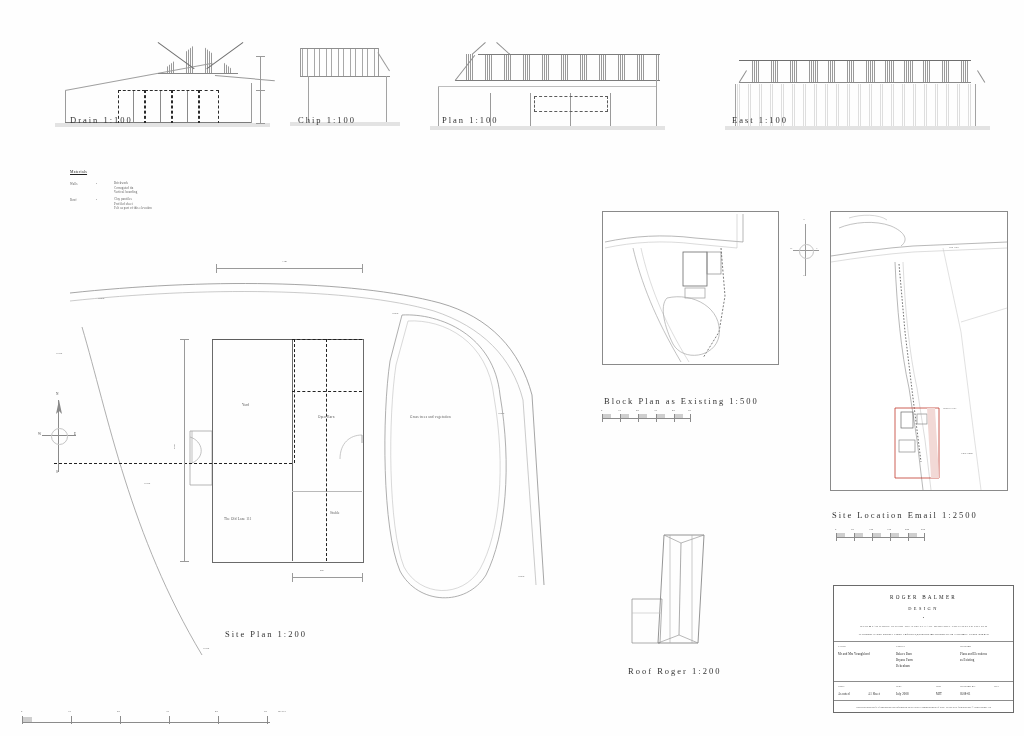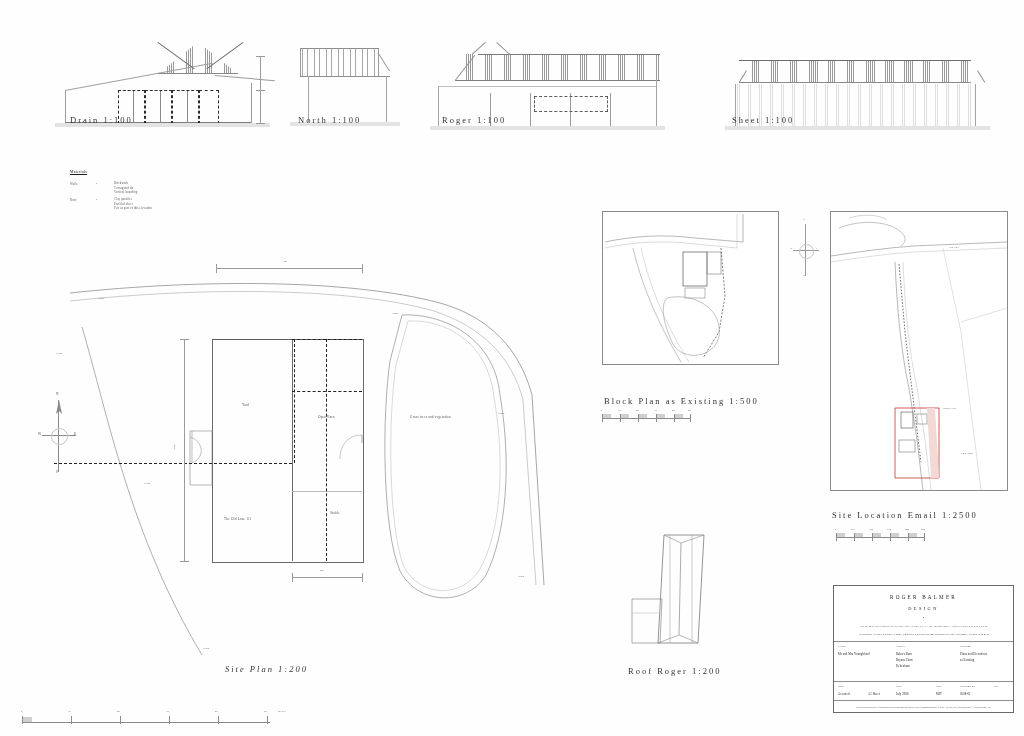--- a/index.html
+++ b/index.html
@@ -138,21 +138,21 @@
     <div class="thinline" style="left:10px;top:38px;width:90px;height:0.6px;background:#8e8e8e;"></div>
     <div class="thinline" style="left:10px;top:10px;width:0.6px;height:28px;background:#9a9a9a;"></div>
     <div class="thinline" style="left:88px;top:10px;width:0.6px;height:28px;background:#9a9a9a;"></div>
 
     <div class="thinline" style="left:88px;top:14px;width:22px;height:0.7px;transform:rotate(58deg);transform-origin:left center;background:#9a9a9a;"></div>
     <div class="wallline" style="left:18px;top:38px;width:0.7px;height:46px;background:#a3a3a3;"></div>
     <div class="wallline" style="left:96px;top:38px;width:0.7px;height:46px;background:#a3a3a3;"></div>
     <div class="wallline" style="left:18px;top:84px;width:78px;height:0.7px;background:#7c7c7c;"></div>
     <div class="ground2" style="left:0px;top:84px;width:110px;"></div>
   </div>
-  <div class="lbl title-lbl abs" style="left:298px;top:115px;">North 1:100</div>
+  <div class="lbl title-lbl abs" style="left:298px;top:115px;">Chip 1:100</div>
 
   <div class="elev" style="left:430px;top:38px;width:235px;height:70px;">
     <div class="roofhatch" style="left:25px;top:16px;width:205px;height:26px;"></div>
 
     <div class="thinline" style="left:48px;top:16px;width:182px;height:0.6px;background:#7c7c7c;"></div>
     <div class="thinline" style="left:25px;top:42px;width:205px;height:0.6px;background:#7c7c7c;"></div>
     <div class="thinline" style="left:25px;top:42px;width:32px;height:0.7px;transform:rotate(-52deg);transform-origin:left center;background:#8e8e8e;"></div>
 
     <div class="thinline" style="left:42px;top:16px;width:18px;height:0.7px;transform:rotate(-42deg);transform-origin:left center;background:#8e8e8e;"></div>
     <div class="thinline" style="left:62px;top:16px;width:18px;height:0.7px;transform:rotate(42deg);transform-origin:right center;background:#8e8e8e;"></div>
@@ -162,37 +162,37 @@
     <div class="wallline" style="left:8px;top:88px;width:218px;height:0.7px;background:#7c7c7c;"></div>
     <div class="thinline" style="left:8px;top:48px;width:218px;height:0.6px;background:#bdbdbd;"></div>
 
     <div class="thinline" style="left:60px;top:55px;width:0.6px;height:33px;background:#9a9a9a;"></div>
     <div class="thinline" style="left:100px;top:55px;width:0.6px;height:33px;background:#9a9a9a;"></div>
     <div class="thinline" style="left:140px;top:55px;width:0.6px;height:33px;background:#9a9a9a;"></div>
     <div class="thinline" style="left:180px;top:55px;width:0.6px;height:33px;background:#9a9a9a;"></div>
     <div class="dashbox" style="left:104px;top:58px;width:72px;height:14px;border-color:#5c5c5c;"></div>
     <div class="ground2" style="left:0px;top:88px;width:235px;"></div>
   </div>
-  <div class="lbl title-lbl abs" style="left:442px;top:115px;">Roger 1:100</div>
+  <div class="lbl title-lbl abs" style="left:442px;top:115px;">Plan 1:100</div>
 
   <div class="elev" style="left:725px;top:38px;width:265px;height:70px;">
     <div class="roofhatch" style="left:18px;top:22px;width:225px;height:22px;"></div>
     <div class="thinline" style="left:14px;top:22px;width:232px;height:0.7px;background:#6e6e6e;"></div>
     <div class="thinline" style="left:14px;top:44px;width:232px;height:0.6px;background:#8a8a8a;"></div>
     <div class="thinline" style="left:14px;top:44px;width:14px;height:0.7px;transform:rotate(-58deg);transform-origin:left center;background:#8e8e8e;"></div>
     <div class="thinline" style="left:246px;top:44px;width:14px;height:0.7px;transform:rotate(58deg);transform-origin:right center;background:#8e8e8e;"></div>
 
     <div class="hatch-field" style="left:10px;top:46px;width:240px;height:42px;
          background:repeating-linear-gradient(90deg,#dedede 0 0.4px,transparent .4px 2.2px);"></div>
     <div class="wallline" style="left:10px;top:46px;width:0.7px;height:42px;background:#a3a3a3;"></div>
     <div class="wallline" style="left:250px;top:46px;width:0.7px;height:42px;background:#a3a3a3;"></div>
     <div class="wallline" style="left:10px;top:88px;width:240px;height:0.7px;background:#7c7c7c;"></div>
     <div class="ground2" style="left:0px;top:88px;width:265px;"></div>
   </div>
-  <div class="lbl title-lbl abs" style="left:732px;top:115px;">Sheet 1:100</div>
+  <div class="lbl title-lbl abs" style="left:732px;top:115px;">East 1:100</div>
 
   <div class="abs" style="left:70px;top:170px;width:120px;height:46px;">
     <div class="mat-h" style="left:0;top:0;">Materials</div>
 
     <div class="tiny2 abs" style="left:0px;top:12px;">Walls</div>
     <div class="tiny2 abs" style="left:26px;top:12px;">-</div>
     <div class="tiny2 abs" style="left:44px;top:11px;">Brickwork</div>
     <div class="tiny2 abs" style="left:44px;top:15.5px;">Corrugated tin</div>
     <div class="tiny2 abs" style="left:44px;top:20px;">Vertical boarding</div>
 
@@ -259,21 +259,21 @@
     <div class="plnlight" style="left:160px;top:84px;width:9px;height:0.6px;background:#9a9a9a;"></div>
     <div class="plnlight" style="left:160px;top:306px;width:9px;height:0.6px;background:#9a9a9a;"></div>
     <div class="micro abs" style="left:152px;top:190px;transform:rotate(-90deg);">28m</div>
 
     <div class="plnlight" style="left:272px;top:322px;width:70px;height:0.6px;background:#9a9a9a;"></div>
     <div class="plnlight" style="left:272px;top:318px;width:0.6px;height:9px;background:#9a9a9a;"></div>
     <div class="plnlight" style="left:342px;top:318px;width:0.6px;height:9px;background:#9a9a9a;"></div>
     <div class="micro abs" style="left:300px;top:314px;">9m</div>
   </div>
 
-  <div class="lbl title-lbl abs" style="left:225px;top:664px;font-style:italic;">Site Plan 1:200</div>
+  <div class="lbl title-lbl abs" style="left:225px;top:629px;">Site Plan 1:200</div>
 
   <div class="abs" style="left:38px;top:392px;width:42px;height:86px;">
     <div class="cmp-line" style="left:20px;top:8px;width:0.8px;height:72px;background:#8a8a8a;"></div>
     <div class="cmp-line" style="left:4px;top:43px;width:34px;height:0.8px;background:#8a8a8a;"></div>
     <div class="cmp-ring" style="left:13px;top:36px;width:15px;height:15px;"></div>
     <svg width="12" height="16" style="position:absolute;left:15px;top:8px;">
       <polygon points="6,0 9,14 6,11 3,14" fill="#8a8a8a"></polygon>
     </svg>
     <div class="cmp-l" style="left:18px;top:0px;">N</div>
     <div class="cmp-l" style="left:36px;top:40px;">E</div>

